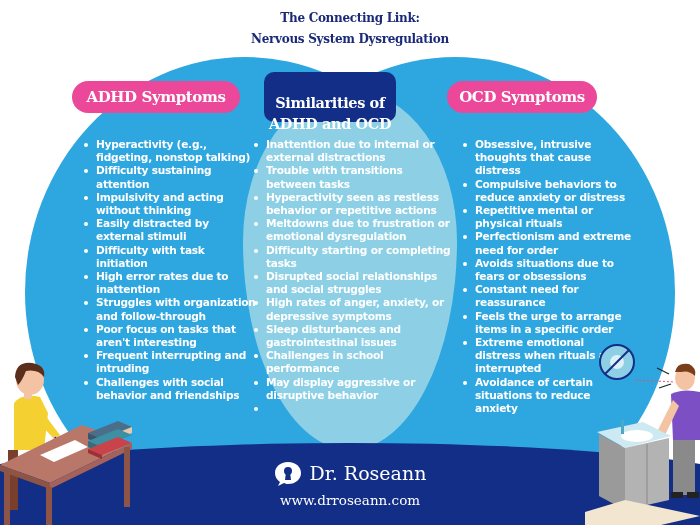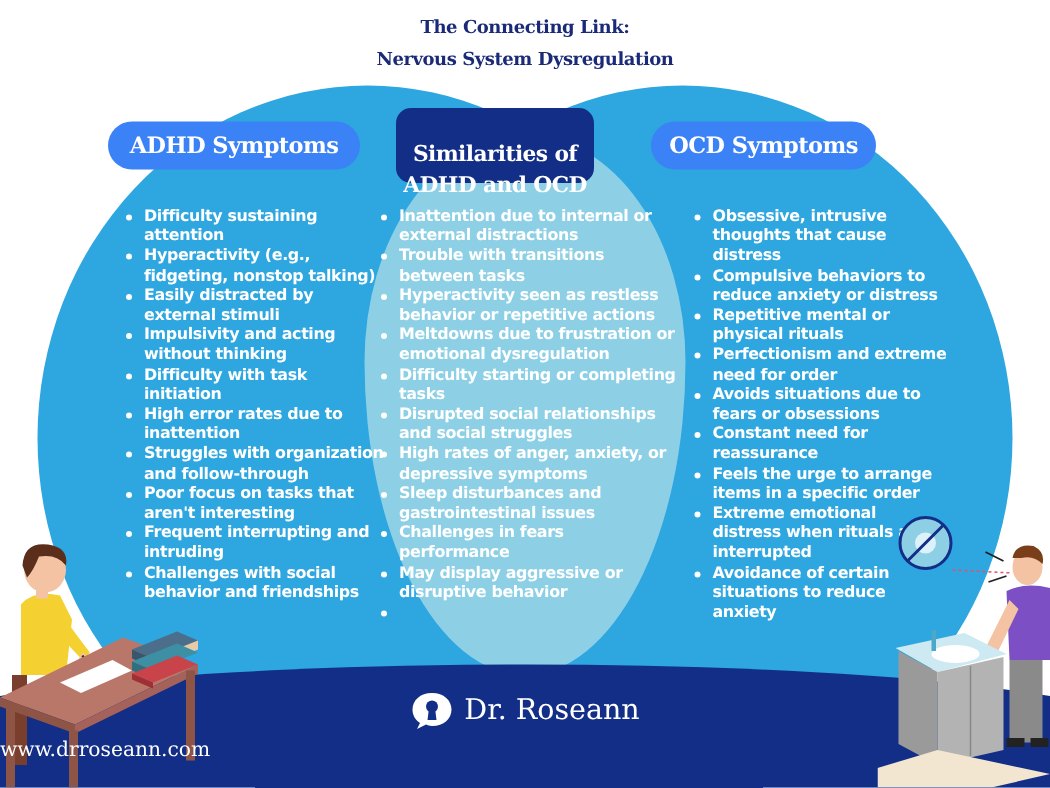--- a/index.html
+++ b/index.html
@@ -16,26 +16,26 @@
     .circle-left { left: 25px; top: 57px; width: 440px; height: 470px; }
     .circle-right { left: 235px; top: 57px; width: 440px; height: 470px; }
 
     .lens {
       position: absolute; left: 243px; top: 90px; width: 214px; height: 360px;
       background: #8dd0e6;
       border-radius: 50% 50% 50% 50% / 42% 42% 58% 58%;
     }
 
     .pill {
-      position: absolute; height: 32px; border-radius: 16px; background: #3b82f6;
+      position: absolute; height: 32px; border-radius: 16px; background: #ec4899;
       color: #ffffff; font-family: "DejaVu Serif", serif; font-weight: bold;
       font-size: 15px; line-height: 32px; text-align: center; letter-spacing: -0.4px;
     }
     .pill-left { left: 72px; top: 81px; width: 168px; }
-    .pill-right { left: 434px; top: 81px; width: 150px; }
+    .pill-right { left: 447px; top: 81px; width: 150px; }
 
     .center-box {
       position: absolute; left: 264px; top: 72px; width: 132px; height: 50px;
       background: #132e86; border-radius: 10px; color: #ffffff;
       font-family: "DejaVu Serif", serif; font-weight: bold; font-size: 14.5px;
       line-height: 21px; text-align: center; padding-top: 20px; letter-spacing: -0.4px;
     }
 
     .list {
       position: absolute; list-style: none; color: #ffffff;
@@ -55,21 +55,21 @@
       position: absolute; left: -60px; top: 443px; width: 820px; height: 200px;
       background: #132e86; border-radius: 50% 50% 0 0 / 22% 22% 0 0;
     }
     .brand {
       position: absolute; left: 0; top: 458px; width: 700px; text-align: center;
       color: #ffffff; font-family: "DejaVu Serif", serif; font-size: 19px; line-height: 30px;
     }
     .brand-inner { display: inline-flex; align-items: center; gap: 8px; }
     .brand-logo { width: 28px; height: 26px; display: inline-block; }
     .url {
-      position: absolute; left: 0; top: 492px; width: 700px; text-align: left;
+      position: absolute; left: 0; top: 492px; width: 700px; text-align: center;
       color: #ffffff; font-family: "DejaVu Serif", serif; font-size: 13.5px;
     }
 
     .illus { position: absolute; }
     .illus-left { left: 0; top: 355px; width: 140px; height: 170px; }
     .illus-right { left: 585px; top: 340px; width: 115px; height: 185px; }
   </style>
 </head>
 <body>
 
@@ -86,42 +86,42 @@
 
 <div class="pill pill-left">ADHD Symptoms</div>
 <div class="pill pill-right">OCD Symptoms</div>
 
 <div class="center-box">
   <div>Similarities of</div>
   <div>ADHD and OCD</div>
 </div>
 
 <ul class="list list-left">
+  <li>Hyperactivity (e.g., fidgeting, nonstop talking)</li>
   <li>Difficulty sustaining attention</li>
-  <li>Hyperactivity (e.g., fidgeting, nonstop talking)</li>
+  <li>Impulsivity and acting without thinking</li>
   <li>Easily distracted by external stimuli</li>
-  <li>Impulsivity and acting without thinking</li>
   <li>Difficulty with task initiation</li>
   <li>High error rates due to inattention</li>
   <li>Struggles with organization and follow-through</li>
   <li>Poor focus on tasks that aren't interesting</li>
   <li>Frequent interrupting and intruding</li>
   <li>Challenges with social behavior and friendships</li>
 </ul>
 
 <ul class="list list-center">
   <li>Inattention due to internal or external distractions</li>
   <li>Trouble with transitions between tasks</li>
   <li>Hyperactivity seen as restless behavior or repetitive actions</li>
   <li>Meltdowns due to frustration or emotional dysregulation</li>
   <li>Difficulty starting or completing tasks</li>
   <li>Disrupted social relationships and social struggles</li>
   <li>High rates of anger, anxiety, or depressive symptoms</li>
   <li>Sleep disturbances and gastrointestinal issues</li>
-  <li>Challenges in fears performance</li>
+  <li>Challenges in school performance</li>
   <li>May display aggressive or disruptive behavior</li>
   <li style="height:13px;"></li>
 </ul>
 
 <ul class="list list-right">
   <li>Obsessive, intrusive thoughts that cause distress</li>
   <li>Compulsive behaviors to reduce anxiety or distress</li>
   <li>Repetitive mental or physical rituals</li>
   <li>Perfectionism and extreme need for order</li>
   <li>Avoids situations due to fears or obsessions</li>

